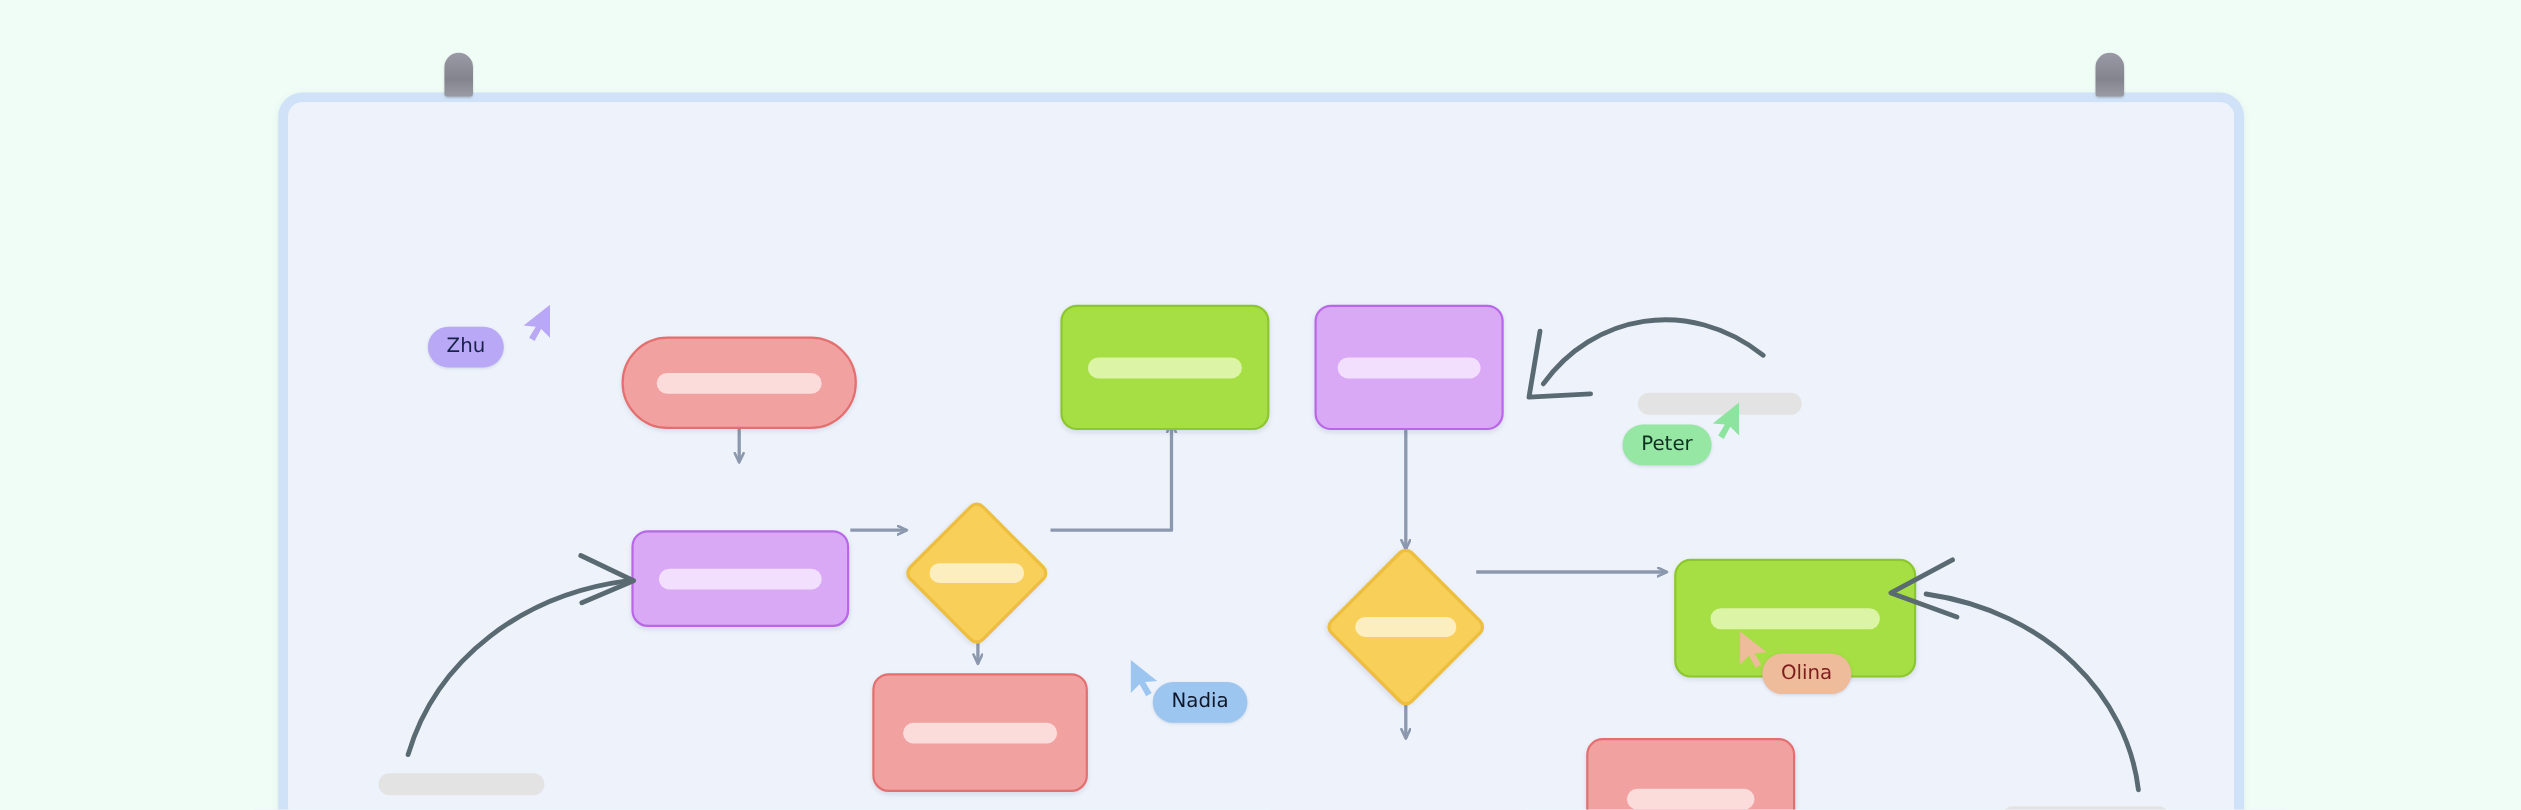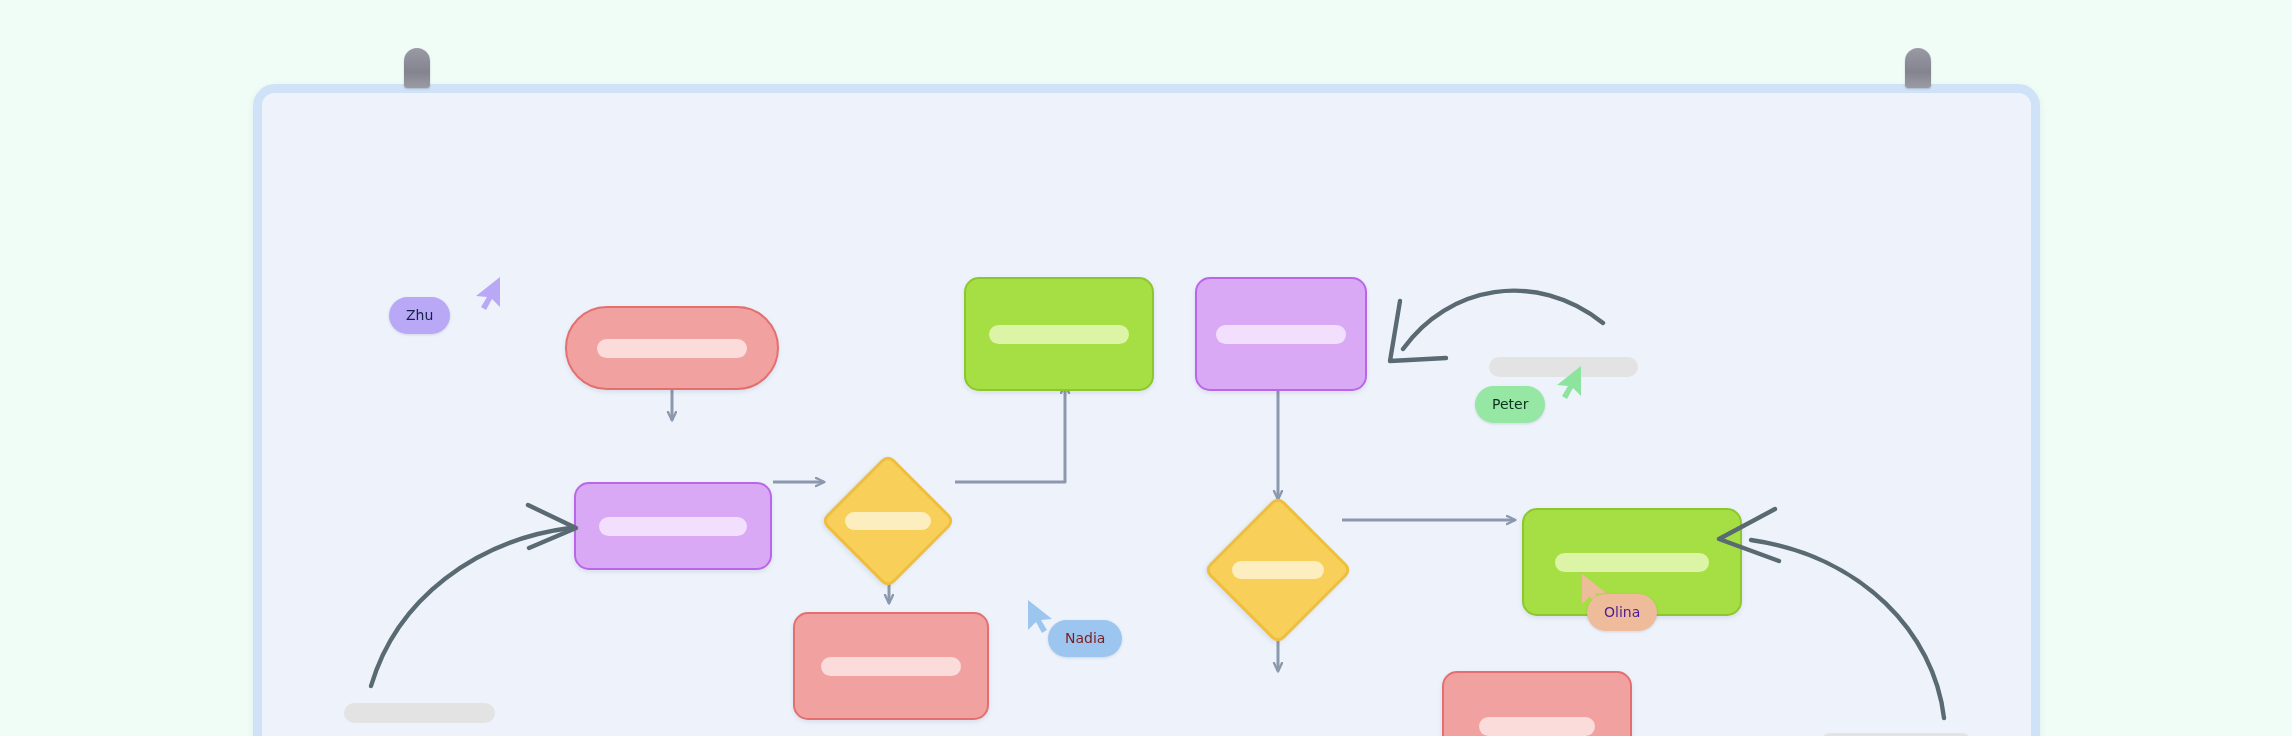--- a/index.html
+++ b/index.html
@@ -130,21 +130,21 @@
   }
   .cursor-arrow {
     position: absolute;
     left: 0; top: 0;
     width: 34px; height: 38px;
   }
   .cursor-label {
     position: absolute;
     padding: 7px 17px 8px 17px;
     border-radius: 20px;
-    font-size: 14px;
+    font-size: 18px;
     line-height: 22px;
     white-space: nowrap;
     box-shadow: 0 1px 3px rgba(50,70,110,0.16);
   }
 </style>
 </head>
 <body>
 
 <div id="board-frame">
   <div id="board-surface"></div>
@@ -258,21 +258,21 @@
   <svg class="cursor-arrow" viewBox="0 0 34 38" xmlns="http://www.w3.org/2000/svg" style="transform: scaleX(-1);">
     <path d="M4,2 L4,32 L12,24 L18,35 L23,32 L17,22 L28,21 Z" fill="#8ce49f"></path>
   </svg>
   <div class="cursor-label" style="left:-76px; top:22px; background:#96e6a4; color:#0d3020;text-align:right;">Peter</div>
 </div>
 
 <div class="cursor" id="cursor-nadia" style="left:1024px; top:598px;">
   <svg class="cursor-arrow" viewBox="0 0 34 38" xmlns="http://www.w3.org/2000/svg">
     <path d="M4,2 L4,32 L12,24 L18,35 L23,32 L17,22 L28,21 Z" fill="#9cc5f0"></path>
   </svg>
-  <div class="cursor-label" style="left:24px; top:22px; background:#9cc5f0; color:#7f1d1d;">Nadia</div>
+  <div class="cursor-label" style="left:24px; top:22px; background:#9cc5f0; color:#0f172a;">Nadia</div>
 </div>
 
 <div class="cursor" id="cursor-olina" style="left:1578px; top:572px;">
   <svg class="cursor-arrow" viewBox="0 0 34 38" xmlns="http://www.w3.org/2000/svg">
     <path d="M4,2 L4,32 L12,24 L18,35 L23,32 L17,22 L28,21 Z" fill="#eebb9b"></path>
   </svg>
-  <div class="cursor-label" style="left:9px; top:22px; background:#eebb9b; color:#4c1d95;">Olina</div>
+  <div class="cursor-label" style="left:24px; top:22px; background:#eebb9b; color:#7f1d1d;">Olina</div>
 </div>
 
 </body></html>

